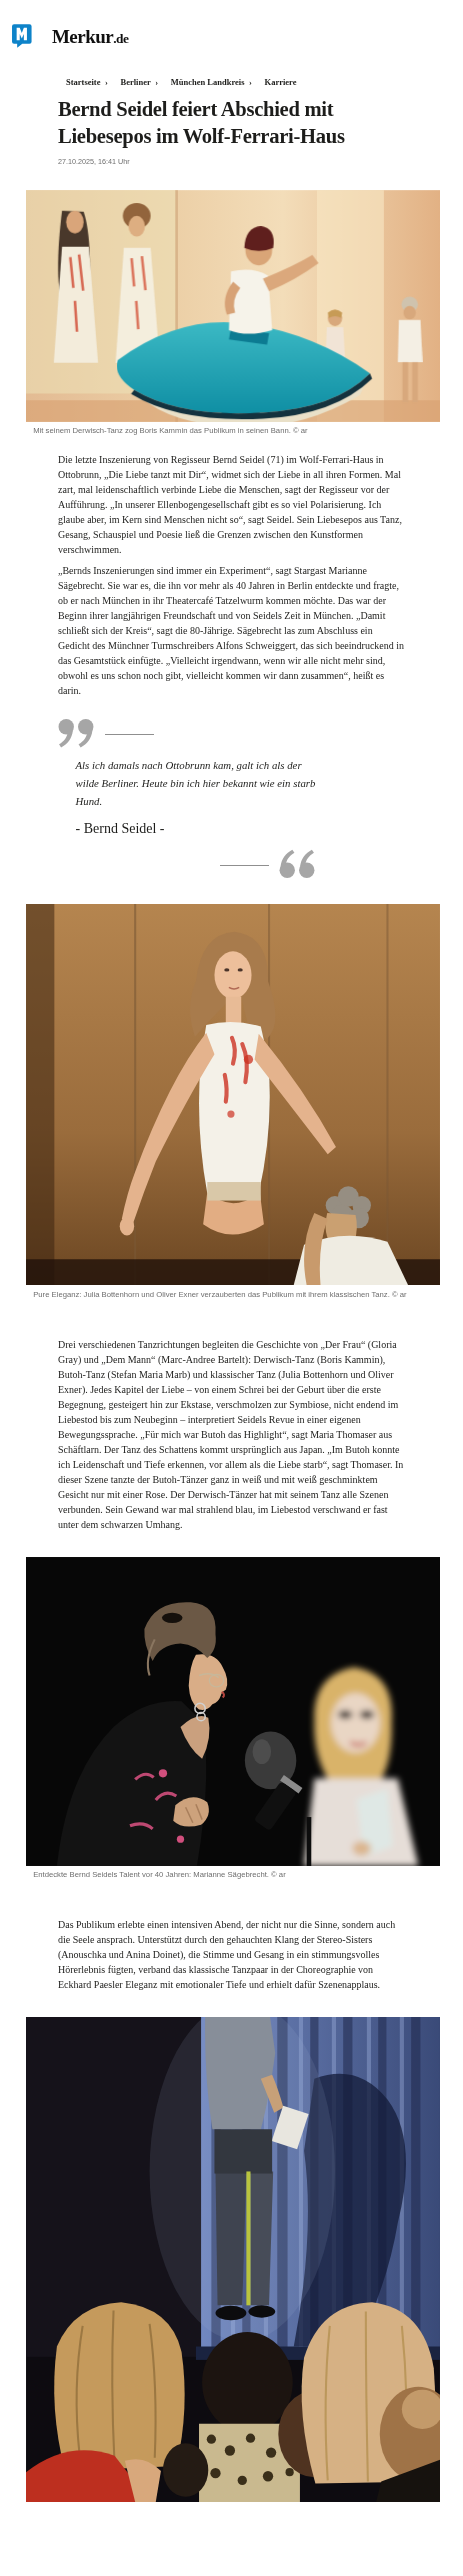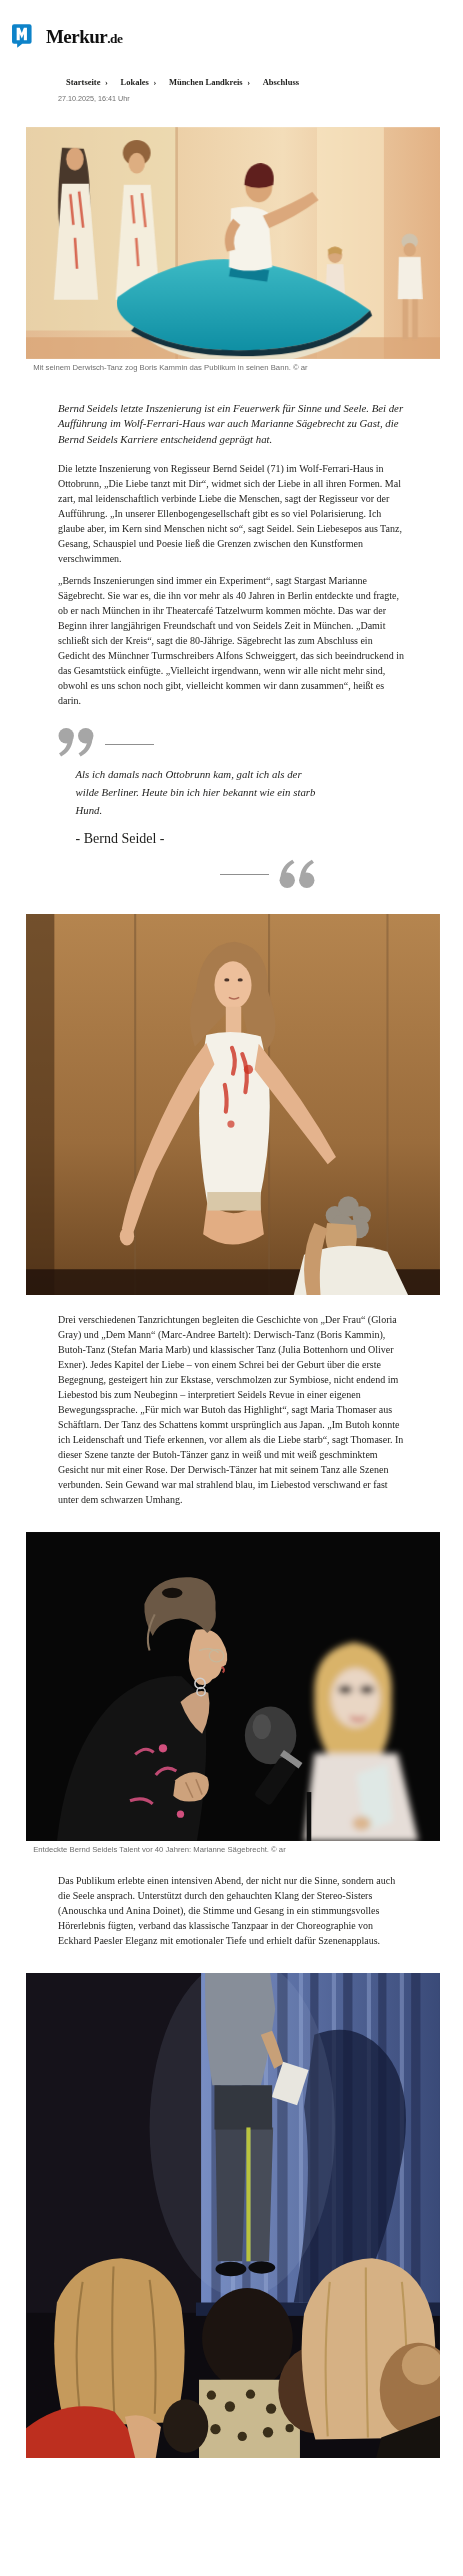--- a/index.html
+++ b/index.html
@@ -2,42 +2,42 @@
 <html lang="de" style="font-size:8.2px"><head>
 <meta charset="utf-8">
 <style>
   html,body{margin:0;padding:0;background:#ffffff;}
   body{width:464px;font-family:"Liberation Serif",serif;color:#1d1d1b;}
   .page{width:464px;overflow:hidden;background:#fff;}
   .container{width:414px;margin:0 auto;}
   .inset{margin-left:33px;margin-right:33px;}
 
   
-  .logo{display:inline-flex;align-items:center;gap:13px;margin:23px 0 0 11.3px;text-decoration:none;color:#101010;}
+  .logo{display:inline-flex;align-items:center;gap:19px;margin:23px 0 0 11.3px;text-decoration:none;color:#101010;}
   .logo-word{font-family:"Liberation Serif",serif;font-weight:bold;font-size:19px;letter-spacing:-0.5px;line-height:1;}
   .logo-tld{font-size:13.4px;font-weight:bold;}
 
   
   .breadcrumb{margin-top:27px;font-size:8.5px;font-weight:bold;color:#1d1d1b;}
   .breadcrumb a{color:#1d1d1b;text-decoration:none;padding-left:8px;}
   .crumb-sep{margin:0 4.6px;font-weight:bold;color:#1d1d1b;}
 
   h1.title{font-size:20.6px;line-height:1.3;font-weight:bold;letter-spacing:-0.3px;margin:9.3px 33px 0;}
   .date{font-family:"Liberation Sans",sans-serif;font-size:7.2px;color:#6e6e6e;margin-top:7.2px;}
 
   
   figure{margin:24px 0 0;padding:1px;}
   figure.first{margin-top:23px;}
   figure svg{display:block;}
   figcaption{font-family:"Liberation Sans",sans-serif;font-size:7.7px;line-height:10.3px;color:#6e6e6e;padding:4.1px 7.2px 0;}
 
   .lede{font-style:italic;font-size:10.8px;line-height:15.5px;margin:26px 33px 0;}
   p.body{font-size:10px;line-height:15px;margin:0 33px 6.2px;}
   p.body.first{margin-top:14.4px;}
-  p.body.after-fig{margin-top:16px;font-family:Liberation Serif, serif;}
+  p.body.after-fig{margin-top:36px;font-family:Liberation Serif, serif;}
 
   
   .pullquote{margin:21.6px 33px 24px;width:258px;}
   .q-row{display:flex;align-items:center;gap:10.3px;height:29px;}
   .q-row.end{justify-content:flex-end;}
   .q-line{display:inline-block;width:49px;height:0.5px;background:#8f8f8f;}
   .q-text{font-style:italic;font-size:10.8px;line-height:18px;margin:7.2px 0 0 17.5px;}
   .q-attr{font-size:14px;margin:11.3px 0 13.4px 17.5px;}
 </style>
 </head>
@@ -53,23 +53,24 @@
           <path d="M11,33 V9 h6 l4,10 4,-10 h6 v24 h-6 V21 l-4,9 -4,-9 v12 z" fill="#ffffff"></path>
         </svg>
       </span>
       <span class="logo-word"><span>Merkur</span><span class="logo-tld">.de</span></span>
     </a>
   </header>
 
   <div class="container">
 
     <nav class="breadcrumb inset">
-      <a href="#">Startseite</a><span class="crumb-sep">›</span><a href="#">Lokales</a><span class="crumb-sep">›</span><a href="#">München Landkreis</a><span class="crumb-sep">›</span><a href="#">Abschluss</a>
+      <a href="#">Startseite</a><span class="crumb-sep">›</span><a href="#">Berliner</a><span class="crumb-sep">›</span><a href="#">München Landkreis</a><span class="crumb-sep">›</span><a href="#">Karriere</a>
     </nav>
 
+    <h1 class="title">Bernd Seidel feiert Abschied mit Liebesepos im Wolf-Ferrari-Haus</h1>
 
     <div class="date inset">27.10.2025, 16:41 Uhr</div>
 
     <figure class="first">
       <svg width="414" height="232" viewBox="0 0 804 450">
         <defs>
           <linearGradient id="f1bg" x1="0" y1="0" x2="1" y2="0">
             <stop offset="0" stop-color="#e3bb93"></stop>
               <stop offset="0.35" stop-color="#eccfa6"></stop>
             <stop offset="0.62" stop-color="#f3ddb9"></stop>
@@ -114,21 +115,20 @@
         <path d="M398,268 L472,278 L468,300 L394,290 Z" fill="#0c7b92"></path>
         <path d="M398,158 Q440,148 470,166 L478,272 Q430,286 394,272 Z" fill="#f6f3ea"></path>
         <path d="M460,172 Q520,148 556,126 L568,142 Q522,176 472,196 Z" fill="#dba87c"></path>
         <path d="M402,178 Q378,210 390,242 L406,238 Q398,214 416,190 Z" fill="#d7a276"></path>
         <ellipse cx="452" cy="116" rx="26" ry="30" fill="#d9a577"></ellipse>
         <path d="M424,112 Q426,72 456,70 Q486,74 480,112 Q452,124 424,112 Z" fill="#5f1f1d"></path>
       </svg>
       <figcaption>Mit seinem Derwisch-Tanz zog Boris Kammin das Publikum in seinen Bann. © ar</figcaption>
     </figure>
 
-    <p class="lede">Bernd Seidels letzte Inszenierung ist ein Feuerwerk für Sinne und Seele. Bei der Aufführung im Wolf-Ferrari-Haus war auch Marianne Sägebrecht zu Gast, die Bernd Seidels Karriere entscheidend geprägt hat.</p>
 
     <p class="body first">Die letzte Inszenierung von Regisseur Bernd Seidel (71) im Wolf-Ferrari-Haus in Ottobrunn, „Die Liebe tanzt mit Dir“, widmet sich der Liebe in all ihren Formen. Mal zart, mal leidenschaftlich verbinde Liebe die Menschen, sagt der Regisseur vor der Aufführung. „In unserer Ellenbogengesellschaft gibt es so viel Polarisierung. Ich glaube aber, im Kern sind Menschen nicht so“, sagt Seidel. Sein Liebesepos aus Tanz, Gesang, Schauspiel und Poesie ließ die Grenzen zwischen den Kunstformen verschwimmen.</p>
     <p class="body">„Bernds Inszenierungen sind immer ein Experiment“, sagt Stargast Marianne Sägebrecht. Sie war es, die ihn vor mehr als 40 Jahren in Berlin entdeckte und fragte, ob er nach München in ihr Theatercafé Tatzelwurm kommen möchte. Das war der Beginn ihrer langjährigen Freundschaft und von Seidels Zeit in München. „Damit schließt sich der Kreis“, sagt die 80-Jährige. Sägebrecht las zum Abschluss ein Gedicht des Münchner Turmschreibers Alfons Schweiggert, das sich beeindruckend in das Gesamtstück einfügte. „Vielleicht irgendwann, wenn wir alle nicht mehr sind, obwohl es uns schon noch gibt, vielleicht kommen wir dann zusammen“, heißt es darin.</p>
 
     <blockquote class="pullquote">
       <div class="q-row">
         <span>
           <svg width="37" height="29" viewBox="0 0 72 56">
             <g fill="#a6a6a6">
               <circle cx="16" cy="15" r="15"></circle>
@@ -193,20 +193,21 @@
           <circle cx="600" cy="585" r="18"></circle>
             <circle cx="626" cy="568" r="20"></circle>
             <circle cx="652" cy="585" r="18"></circle>
           <circle cx="614" cy="606" r="22"></circle>
             <circle cx="646" cy="610" r="20"></circle>
         </g>
         <path d="M585,600 Q575,642 596,666 Q620,674 638,656 Q646,628 640,604 Z" fill="#caa071"></path>
         <path d="M540,662 Q620,630 702,656 L742,740 L520,740 Z" fill="#efece2"></path>
         <path d="M545,740 Q530,662 560,600 L586,612 Q566,665 572,740 Z" fill="#c89a6c"></path>
       </svg>
+      <figcaption>Pure Eleganz: Julia Bottenhorn und Oliver Exner verzauberten das Publikum mit ihrem klassischen Tanz. © ar</figcaption>
     </figure>
 
     <p class="body after-fig">Drei verschiedenen Tanzrichtungen begleiten die Geschichte von „Der Frau“ (Gloria Gray) und „Dem Mann“ (Marc-Andree Bartelt): Derwisch-Tanz (Boris Kammin), Butoh-Tanz (Stefan Maria Marb) und klassischer Tanz (Julia Bottenhorn und Oliver Exner). Jedes Kapitel der Liebe – von einem Schrei bei der Geburt über die erste Begegnung, gesteigert hin zur Ekstase, verschmolzen zur Symbiose, nicht endend im Liebestod bis zum Neubeginn – interpretiert Seidels Revue in einer eigenen Bewegungssprache. „Für mich war Butoh das Highlight“, sagt Maria Thomaser aus Schäftlarn. Der Tanz des Schattens kommt ursprünglich aus Japan. „Im Butoh konnte ich Leidenschaft und Tiefe erkennen, vor allem als die Liebe starb“, sagt Thomaser. In dieser Szene tanzte der Butoh-Tänzer ganz in weiß und mit weiß geschminktem Gesicht nur mit einer Rose. Der Derwisch-Tänzer hat mit seinem Tanz alle Szenen verbunden. Sein Gewand war mal strahlend blau, im Liebestod verschwand er fast unter dem schwarzen Umhang.</p>
 
     <figure>
       <svg width="414" height="309" viewBox="0 0 804 600">
         <defs>
           <filter id="blur6" x="-20%" y="-20%" width="140%" height="140%">
               <feGaussianBlur stdDeviation="6"></feGaussianBlur>
             </filter>

